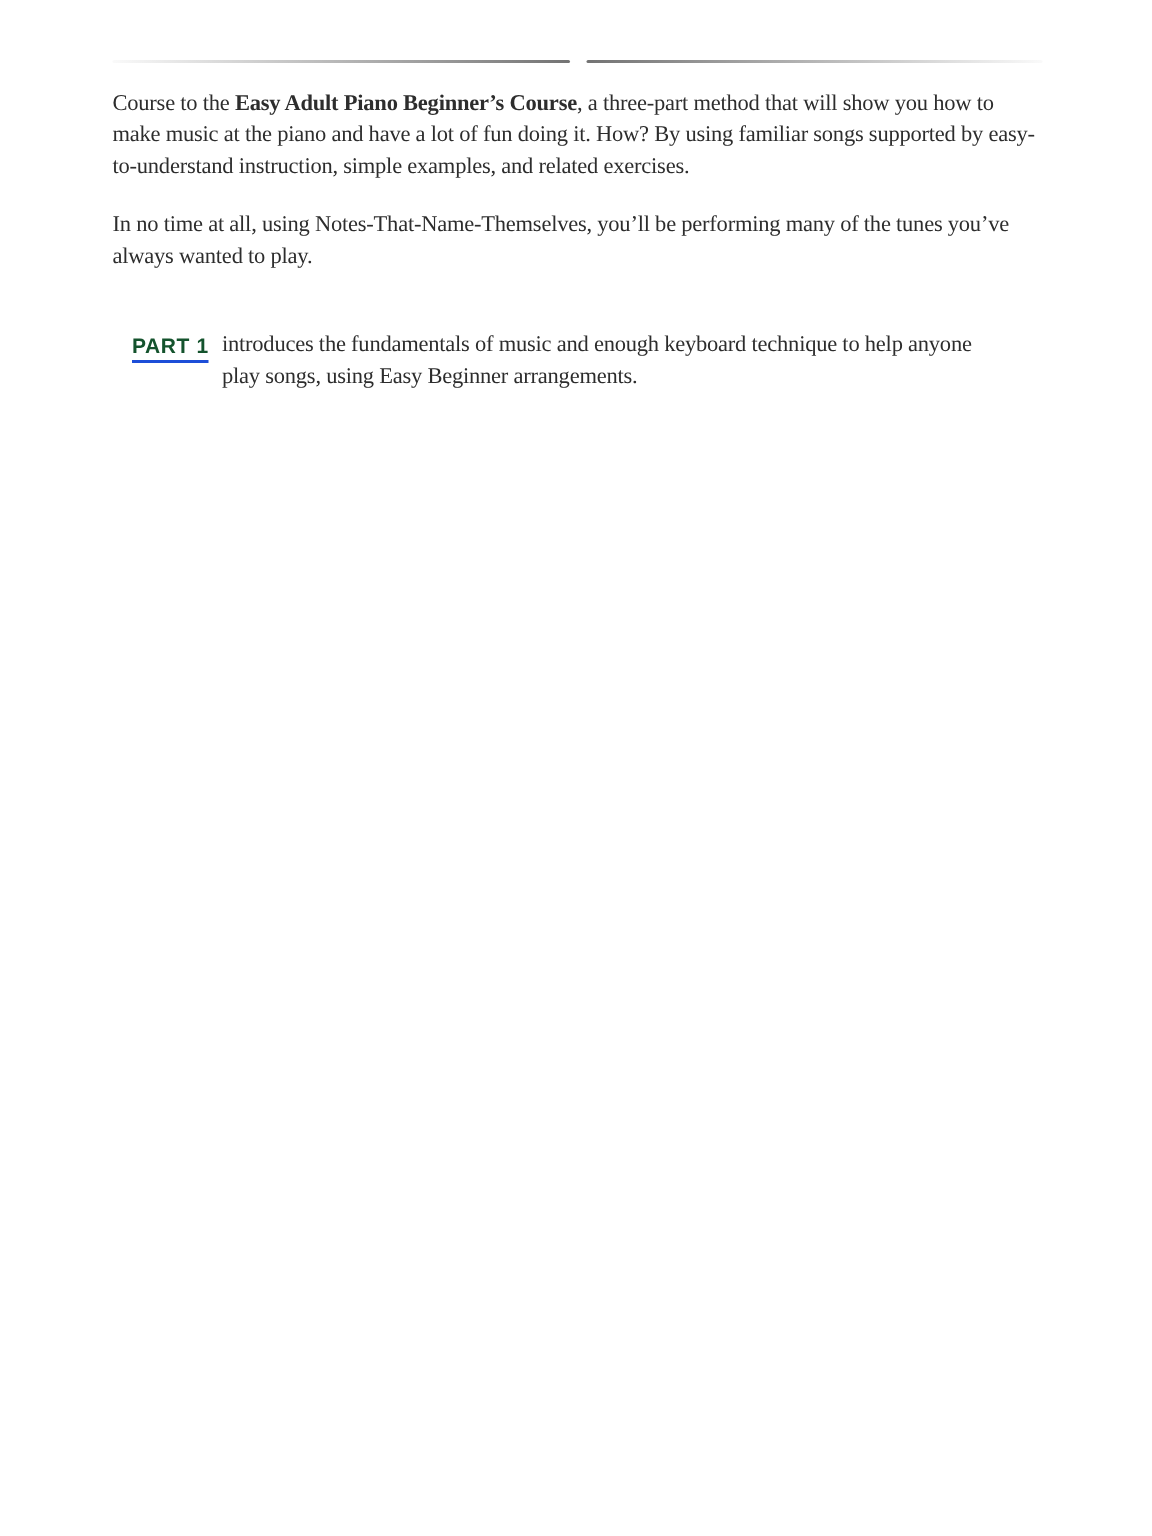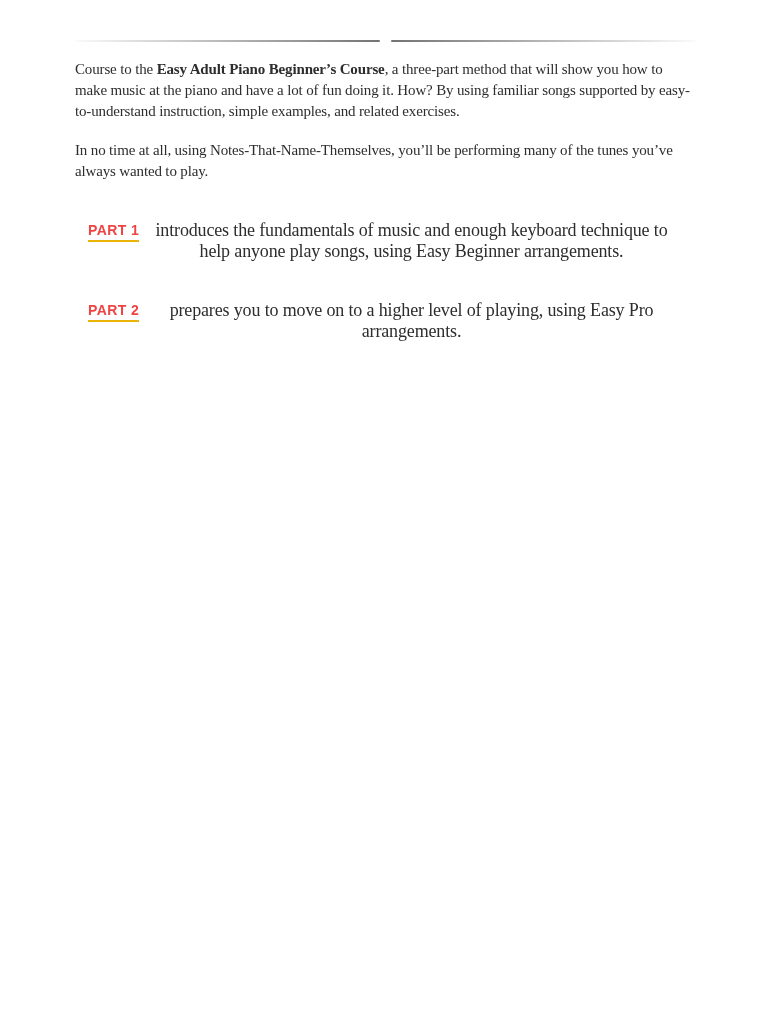--- a/index.html
+++ b/index.html
@@ -61,31 +61,30 @@
     flex: 0 0 60px;
     padding-top: 1px;
   }
   .part-label {
     display: inline-block;
     font-family: "Liberation Sans", sans-serif;
     font-weight: 700;
     font-size: 14px;
     line-height: 18px;
     letter-spacing: 0.4px;
-    color: #ef4444;
-    border-bottom: 2px solid #eab308;
+    color: #14532d;
+    border-bottom: 2px solid #1d4ed8;
     padding-bottom: 1px;
   }
   .part-desc {
     flex: 0 1 auto;
     max-width: 527px;
-    font-size: 18px;
+    font-size: 15px;
     line-height: 21px;
     letter-spacing: -0.15px;
-    text-align: center;
   }
 </style>
 </head>
 <body>
 
 <div class="page">
   <div class="content">
 
     <div class="header">
       <div class="rule rule-left"></div>
@@ -98,24 +97,18 @@
 
     <div class="parts">
 
       <div class="part">
         <div class="part-label-cell">
           <span class="part-label">PART 1</span>
         </div>
         <div class="part-desc">introduces the fundamentals of music and enough keyboard technique to help anyone play songs, using Easy Beginner arrangements.</div>
       </div>
 
-      <div class="part">
-        <div class="part-label-cell">
-          <span class="part-label">PART 2</span>
-        </div>
-        <div class="part-desc">prepares you to move on to a higher level of playing, using Easy Pro arrangements.</div>
-      </div>
 
 
     </div>
 
   </div>
 </div>
 
 </body></html>

